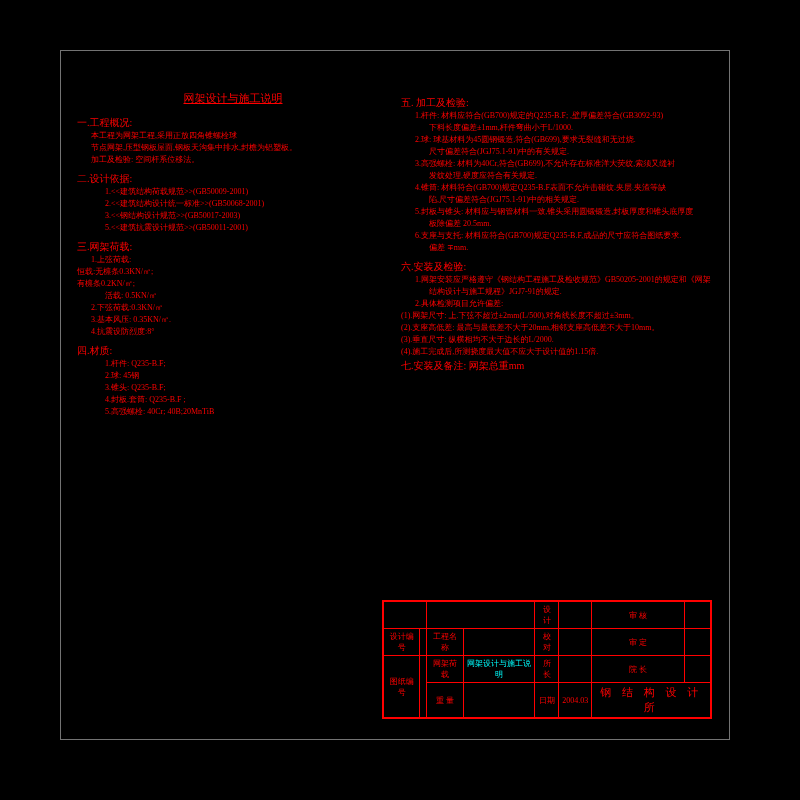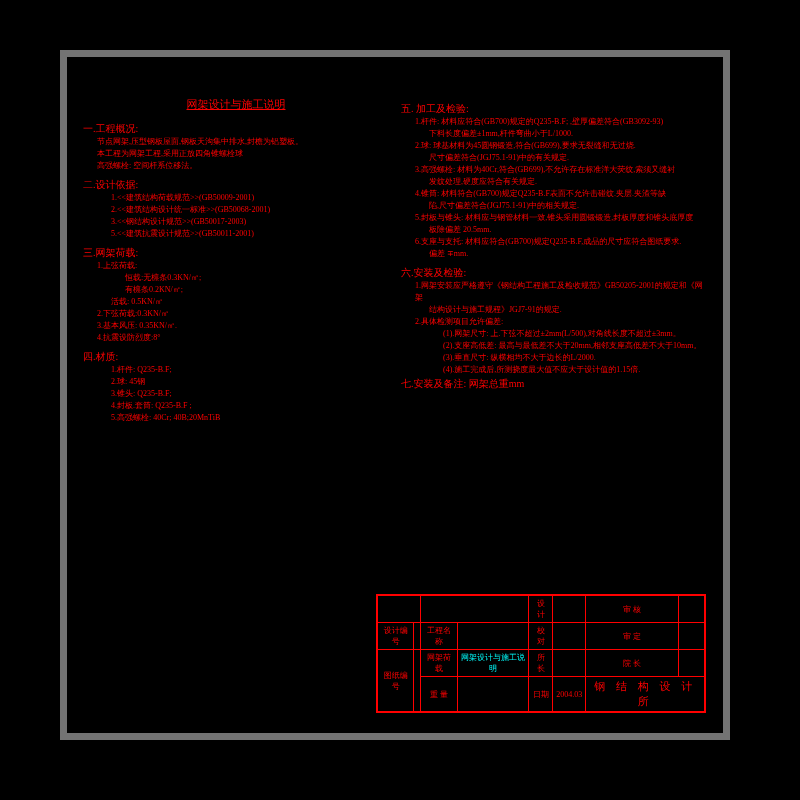--- a/index.html
+++ b/index.html
@@ -1,46 +1,46 @@
 <!DOCTYPE html>
 <html><head>
 <meta charset="utf-8">
 <style>
 *{margin:0;padding:0;box-sizing:border-box}
 body{background:#000;width:800px;height:800px;font-family:"SimSun","宋体",serif;overflow:hidden}
-.sheet{position:absolute;left:60px;top:50px;width:670px;height:690px;border:7px solid #737373;color:#f00}
+.sheet{position:absolute;left:60px;top:50px;width:670px;height:690px;border:1px solid #737373;color:#f00}
 .inner{position:absolute;left:10px;top:35px;right:10px;bottom:10px}
 .cols{display:flex;height:100%}
 .col{flex:1;padding:4px 6px;font-size:8px;line-height:1.5}
 .title{text-align:center;font-size:11px;text-decoration:underline;margin-bottom:8px}
 .sec{margin-top:5px}
 .hd{font-size:10px}
 .in1{margin-left:14px}
 .in2{margin-left:28px}
-.in3{margin-left:42px}
+.in3{}
 .tb{position:absolute;right:7px;bottom:10px;width:330px;border:1px solid #f00;font-size:8px}
 .tb table{width:100%;border-collapse:collapse}
 .tb td{border:1px solid #f00;padding:2px 3px;height:16px;text-align:center}
 .rb{color:#f00;font-size:11px;letter-spacing:4px}
 </style>
 </head>
 <body>
 
 <div class="sheet">
 <div class="inner">
 <div class="cols">
 
 <div class="col">
 <div class="title">网架设计与施工说明</div>
 
 <div class="sec">
 <div class="hd">一.工程概况:</div>
+<div class="in1">本工程为网架工程,采用正放四角锥螺栓球</div>
 <div class="in1">节点网架,压型钢板屋面,钢板天沟集中排水,封檐为铝塑板。</div>
-<div class="in1">本工程为网架工程,采用正放四角锥螺栓球</div>
-<div class="in1">高强螺栓: 空间杆系位移法。</div>
+<div class="in1">加工及检验: 空间杆系位移法。</div>
 </div>
 
 <div class="sec">
 <div class="hd">二.设计依据:</div>
 <div class="in2">1.&lt;&lt;建筑结构荷载规范&gt;&gt;(GB50009-2001)</div>
 <div class="in2">2.&lt;&lt;建筑结构设计统一标准&gt;&gt;(GB50068-2001)</div>
 <div class="in2">3.&lt;&lt;钢结构设计规范&gt;&gt;(GB50017-2003)</div>
 <div class="in2">5.&lt;&lt;建筑抗震设计规范&gt;&gt;(GB50011-2001)</div>
 </div>
 

